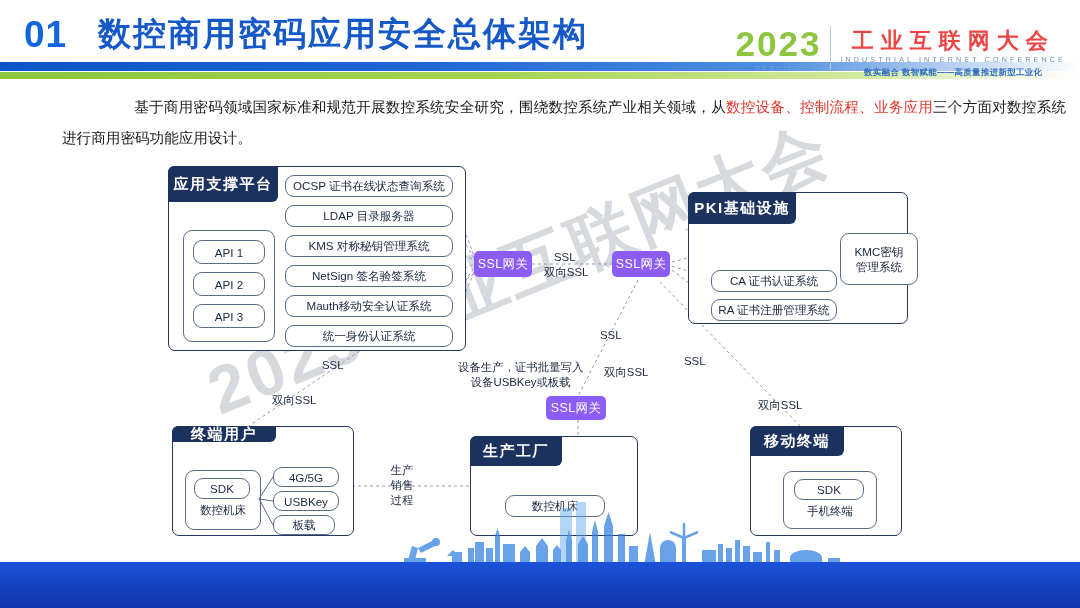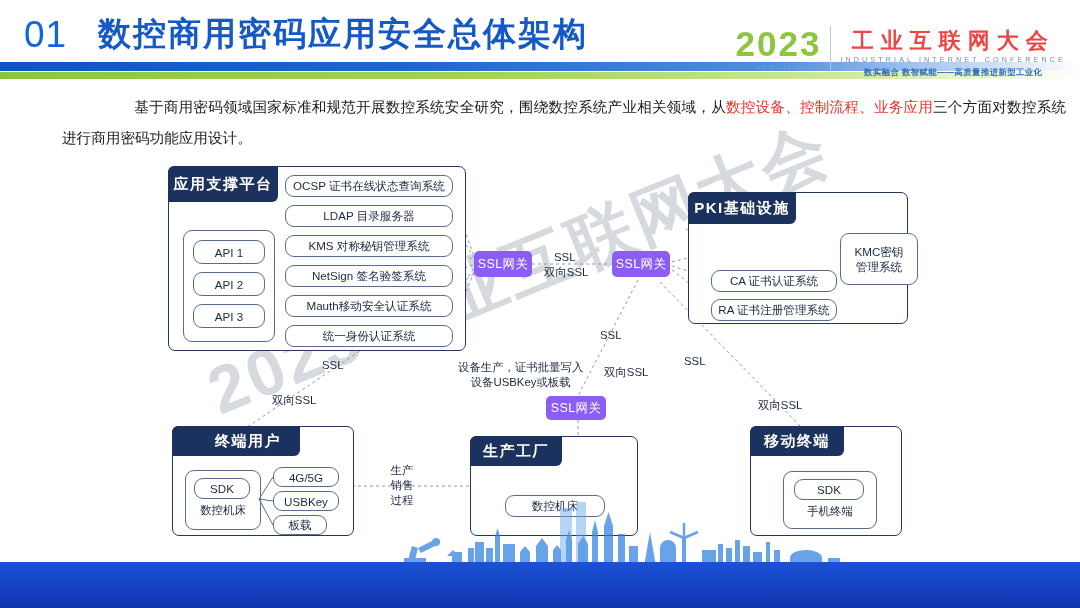--- a/index.html
+++ b/index.html
@@ -7,21 +7,21 @@
     width:1080px;height:608px;overflow:hidden;position:relative;
     background:#ffffff;
     font-family:"Liberation Sans","DejaVu Sans",sans-serif;
   }
   .slide{position:absolute;inset:0;background:#fff;}
 
   
   .header{position:absolute;left:0;top:0;width:1080px;height:88px;}
   .sec-num{
     position:absolute;left:24px;top:14px;
-    font-size:37px;font-weight:normal;color:#1166e0;letter-spacing:1px;
+    font-size:37px;font-weight:bold;color:#1166e0;letter-spacing:1px;
     font-family:"Liberation Sans",sans-serif;
   }
   .sec-title{
     position:absolute;left:98px;top:12px;
     font-size:33px;font-weight:bold;color:#1558c8;letter-spacing:2px;
     white-space:nowrap;
   }
   .rule-blue{
     position:absolute;left:0;top:62px;width:1080px;height:9px;
     background:linear-gradient(90deg,#0a56c8 0%,#1c66d4 38%,#4f8ee0 72%,#cfe0f6 92%,#ffffff 100%);
@@ -197,28 +197,28 @@
       <span>设备生产，证书批量写入</span><br>
       <span>设备USBKey或板载</span>
     </div>
     <div class="lbl c" style="left:385px;top:305px;width:34px;">
       <span>生产</span><br>
       <span>销售</span><br>
       <span>过程</span>
     </div>
 
     <div class="panel" style="left:172px;top:268px;width:182px;height:110px;">
-      <div class="panel-hd" style="width:104px;height:30px;padding-left:24px;">终端用户</div>
+      <div class="panel-hd" style="width:104px;height:16px;">终端用户</div>
       <div style="position:absolute;left:12px;top:43px;width:74px;height:58px;border:1.1px solid #5a6c8c;border-radius:9px;">
         <div class="box" style="left:8px;top:7px;width:56px;height:21px;">SDK</div>
         <div style="position:absolute;left:0;top:32px;width:74px;text-align:center;font-size:11.4px;color:#1a2740;">数控机床</div>
       </div>
       <div class="box" style="left:100px;top:40px;width:66px;height:20px;">4G/5G</div>
       <div class="box" style="left:100px;top:64px;width:66px;height:20px;">USBKey</div>
-      <div class="box" style="left:100px;top:88px;width:54px;height:20px;">板载</div>
+      <div class="box" style="left:100px;top:88px;width:62px;height:20px;">板载</div>
       <svg style="position:absolute;left:0;top:0;width:182px;height:110px;">
         <g stroke="#5a6c8c" stroke-width="1" fill="none">
           <path d="M86,72 L100,50"></path>
             <path d="M86,72 L100,74"></path>
             <path d="M86,72 L100,98"></path>
         </g>
       </svg>
     </div>
 
     <div class="panel" style="left:470px;top:278px;width:168px;height:100px;">

